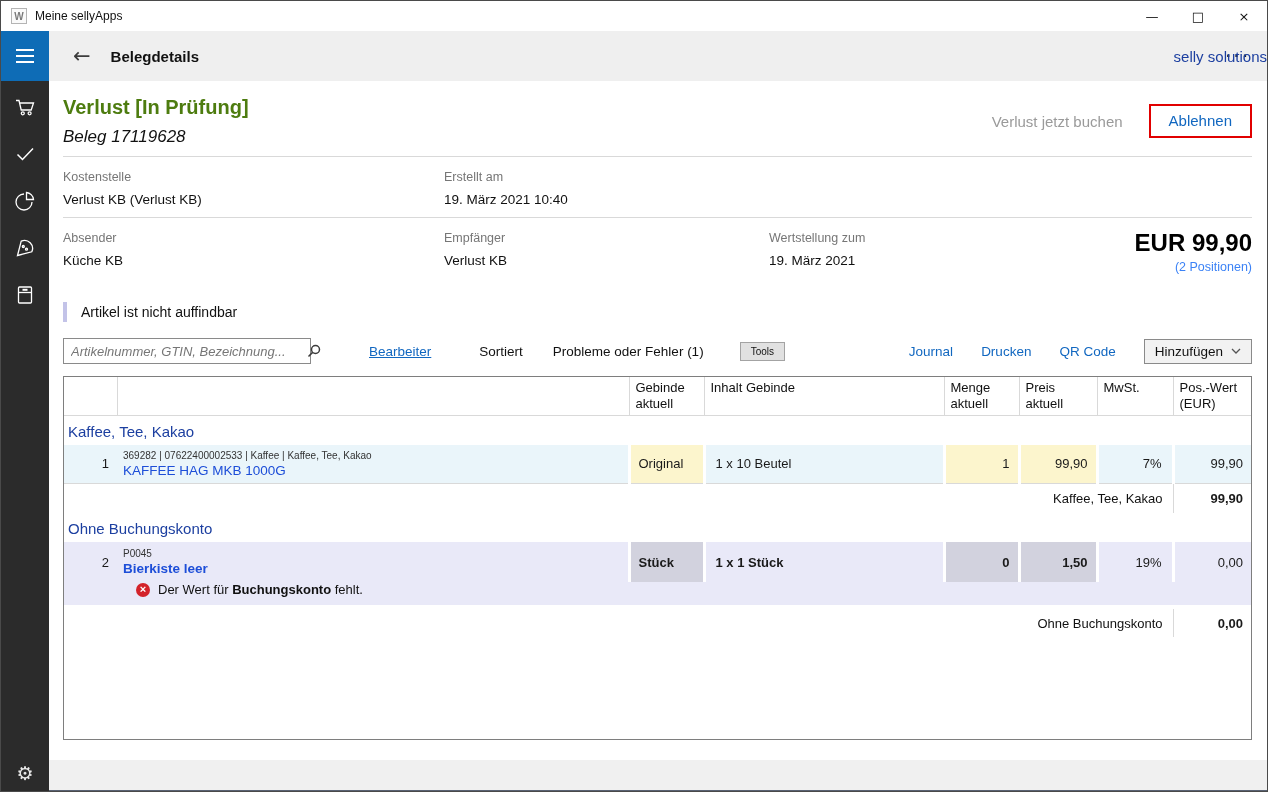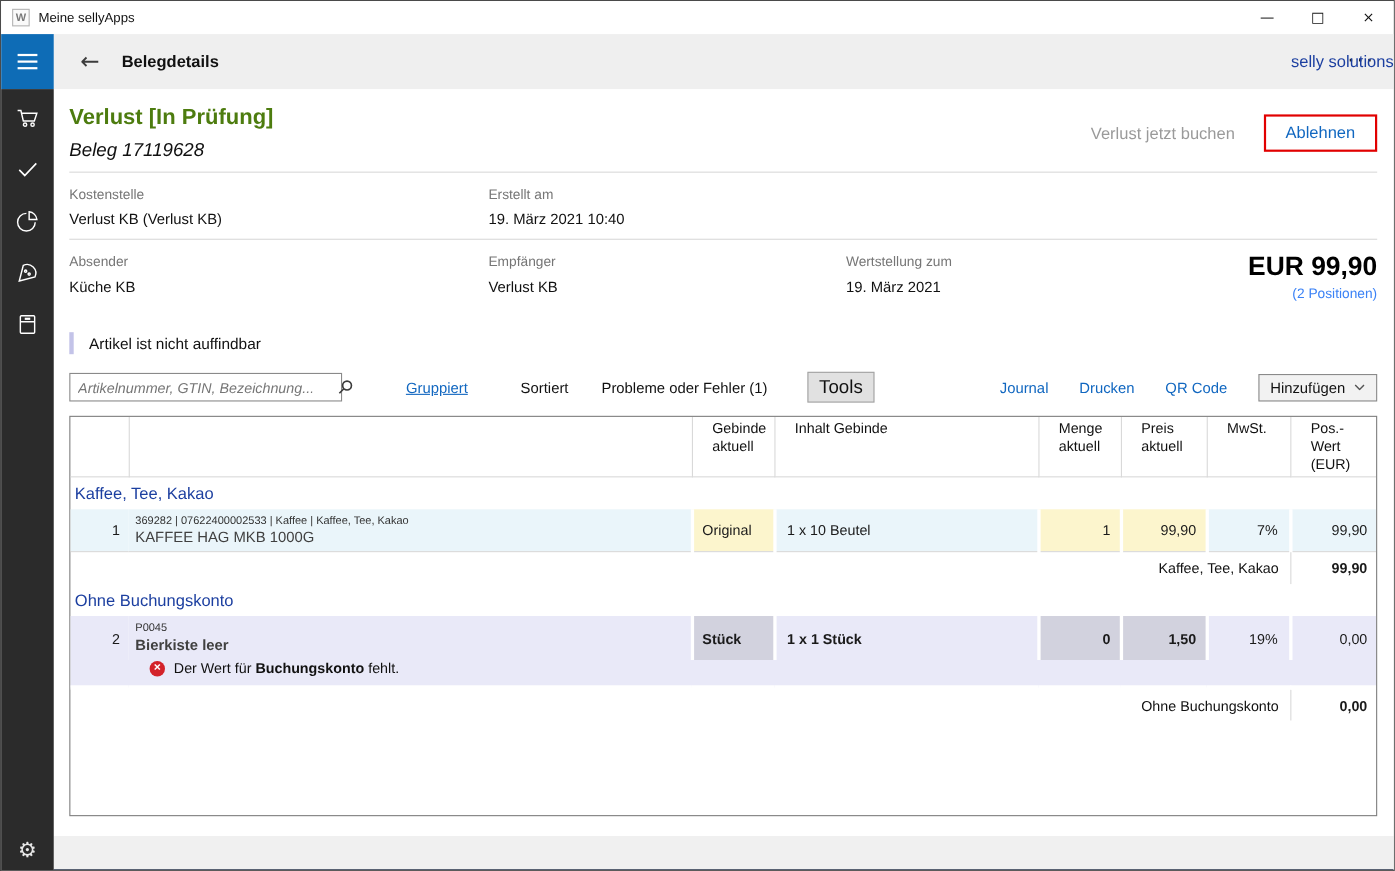--- a/index.html
+++ b/index.html
@@ -63,41 +63,41 @@
   .toolbar { margin:16px 15px 0 14px; display:flex; align-items:center; font-size:13.5px; }
   .search-wrap { position:relative; width:264px; }
   .search-input { width:248px; height:26px; border:1px solid #8a8a8a; padding:0 26px 0 7px;
                   font-family:"Liberation Sans", sans-serif; font-size:13px; color:#111; background:#fff; }
   .search-input::placeholder { font-style:italic; color:#767676; }
   .search-icon { position:absolute; right:6px; top:6px; }
   .link { color:#1167c0; }
   .tb-grouped { margin-left:42px; text-decoration:underline; }
   .tb-sorted { margin-left:48px; color:#111; }
   .tb-problems { margin-left:30px; color:#111; }
-  .tools-btn { margin-left:36px; background:#e1e1e1; border:1px solid #a3a3a3; padding:3px 10px; font-size:17px; color:#111; }
+  .tools-btn { margin-left:36px; background:#e1e1e1; border:1px solid #a3a3a3; padding:3px 10px; font-size:10px; color:#111; }
   .tb-right { margin-left:auto; display:flex; align-items:center; gap:28px; }
   .add-btn { background:#f2f2f2; border:1px solid #8a8a8a; padding:4px 10px; font-size:13.5px; color:#111;
              display:flex; align-items:center; gap:8px; }
   
   .table-wrap { margin:12px 15px 0 14px; height:364px; border:1px solid #7e7e7e; overflow:hidden; background:#fff; }
   table { width:100%; border-collapse:collapse; font-size:13px; table-layout:fixed; }
-  th { font-weight:normal; text-align:left; vertical-align:top; padding:3px 18px;
+  th { font-weight:normal; text-align:left; vertical-align:top; padding:3px 6px;
        border-right:1px solid #d9d9d9; border-bottom:1px solid #d9d9d9; height:38px; line-height:16px; color:#111; }
   th:last-child { border-right:none; }
   .group-row td { color:#1c3fa0; font-size:15px; padding:7px 2px 5px 4px; }
   .item-row td { vertical-align:middle; }
   .r1 { background:#eaf5fa; }
   .r1c { background:#fcf5cd; }
   .r2 { background:#e9e9f8; }
   .r2c { background:#d2d2de; }
   td.g { border-left:3px solid #fff; }
   .cell-num { text-align:right; padding-right:8px; }
   .cell-desc { padding-left:6px; }
   .art-meta { font-size:10px; color:#333; line-height:13px; padding-top:2px; }
-  .art-name { font-size:13.5px; color:#404040; line-height:17px; padding-bottom:2px; }
+  .art-name { font-size:13.5px; color:#1d4ed8; line-height:17px; padding-bottom:2px; }
   .cell-geb { padding-left:8px; }
   .cell-inh { padding-left:10px; }
   .cell-right { text-align:right; padding-right:8px; }
   .cell-mwst { text-align:right; padding-right:10px; }
   .row-main-1 td { height:38px; }
   .row-main-2 td { height:40px; }
   .bold { font-weight:bold; }
   .error-row td { background:#e9e9f8; padding:0 0 8px 72px; border-bottom:4px solid #fff; }
   .error-inner { display:flex; align-items:center; gap:8px; font-size:13px; color:#111; }
   .error-icon { width:14px; height:14px; border-radius:50%; background:#d3222a; color:#fff;
@@ -236,21 +236,21 @@
       <div class="toolbar">
         <div class="search-wrap">
           <input class="search-input" placeholder="Artikelnummer, GTIN, Bezeichnung..." style="">
           <span class="search-icon">
             <svg width="14" height="14" viewBox="0 0 14 14">
               <circle cx="8.5" cy="5.5" r="4" stroke="#3b3b3b" fill="none" stroke-width="1.5"></circle>
               <line x1="5.6" y1="8.4" x2="1.5" y2="12.5" stroke="#3b3b3b" stroke-width="1.5"></line>
             </svg>
           </span>
         </div>
-        <span class="link tb-grouped">Gruppiert</span>
+        <span class="link tb-grouped">Bearbeiter</span>
         <span class="tb-sorted">Sortiert</span>
         <span class="tb-problems">Probleme oder Fehler (1)</span>
         <button class="tools-btn">Tools</button>
         <div class="tb-right">
           <span class="link">Journal</span>
           <span class="link">Drucken</span>
           <span class="link">QR Code</span>
           <button class="add-btn">
             <span>Hinzufügen</span>
             <svg width="10" height="6" viewBox="0 0 10 6">

